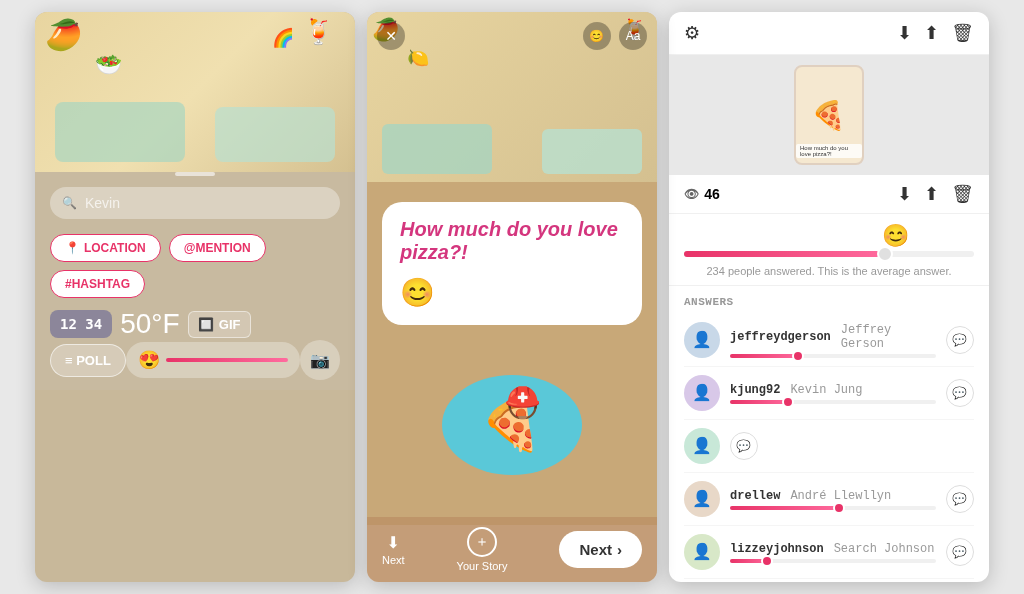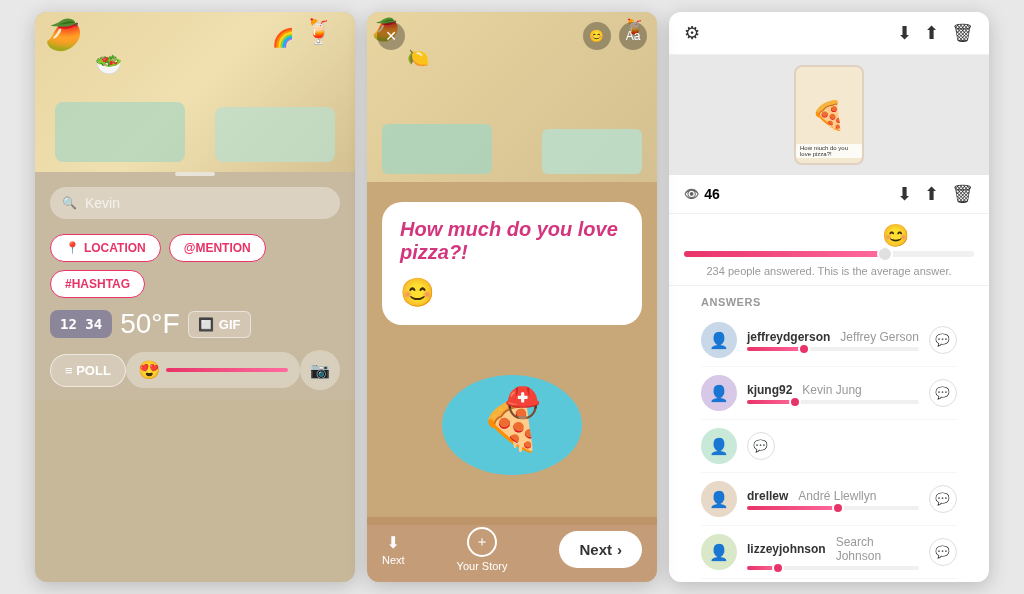--- a/index.html
+++ b/index.html
@@ -138,21 +138,20 @@
       border: 1px solid #e83368;
     }
     .sticker-mention {
       background: white;
       color: #e83368;
       border: 1px solid #e83368;
     }
     .sticker-row2 {
       display: flex;
       gap: 8px;
-      margin-bottom: 10px;
       align-items: center;
     }
     .sticker-clock {
       background: rgba(100,100,150,0.6);
       border-radius: 8px;
       padding: 6px 10px;
       color: white;
       font-size: 14px;
       font-weight: 600;
       font-family: monospace;
@@ -499,21 +498,22 @@
       font-size: 22px;
     }
     .avg-text {
       font-size: 11px;
       color: #999;
       text-align: center;
     }
     .answers-section {
       flex: 1;
       overflow-y: auto;
-      padding: 0 32px;
+      padding: 0 15px;
+      font-family: Liberation Mono, monospace;
     }
     .answers-header {
       font-size: 11px;
       font-weight: 700;
       color: #999;
       letter-spacing: 0.5px;
       padding: 10px 0 6px;
     }
     .answer-item {
       display: flex;

